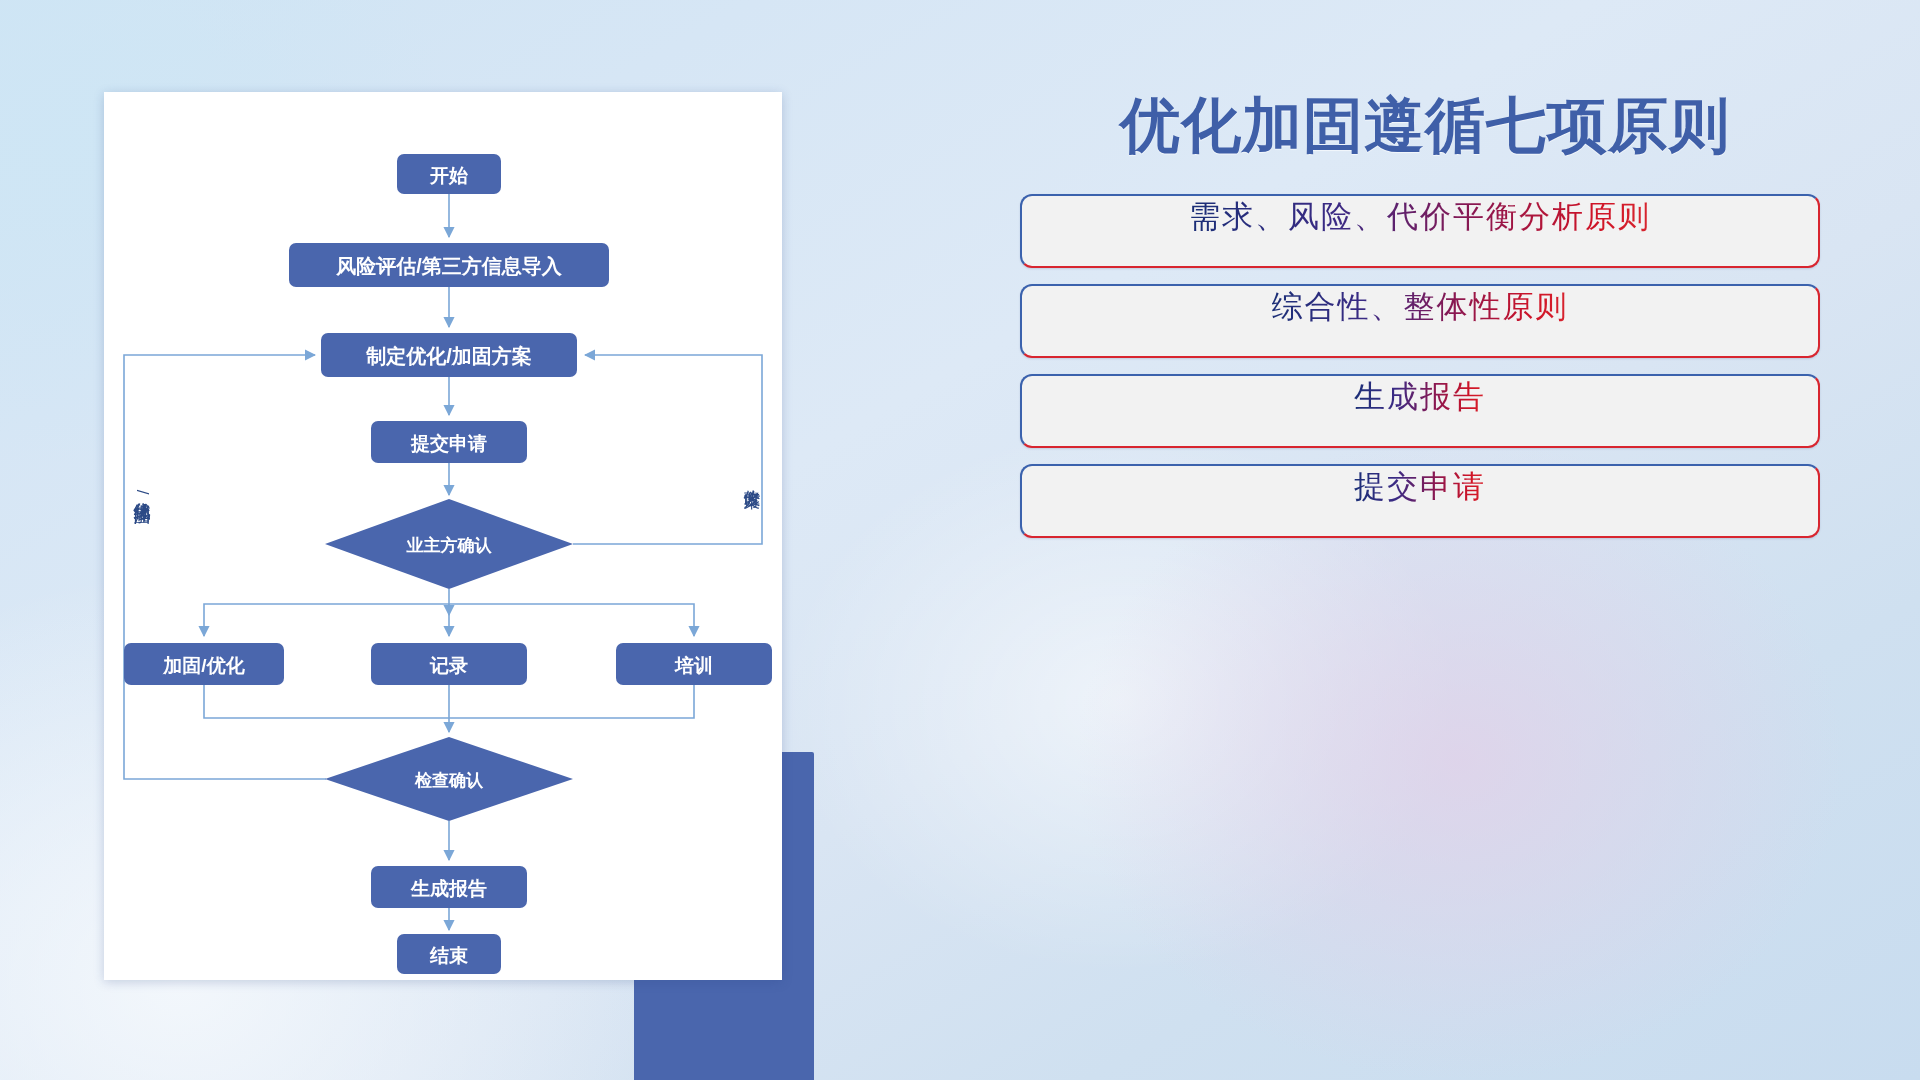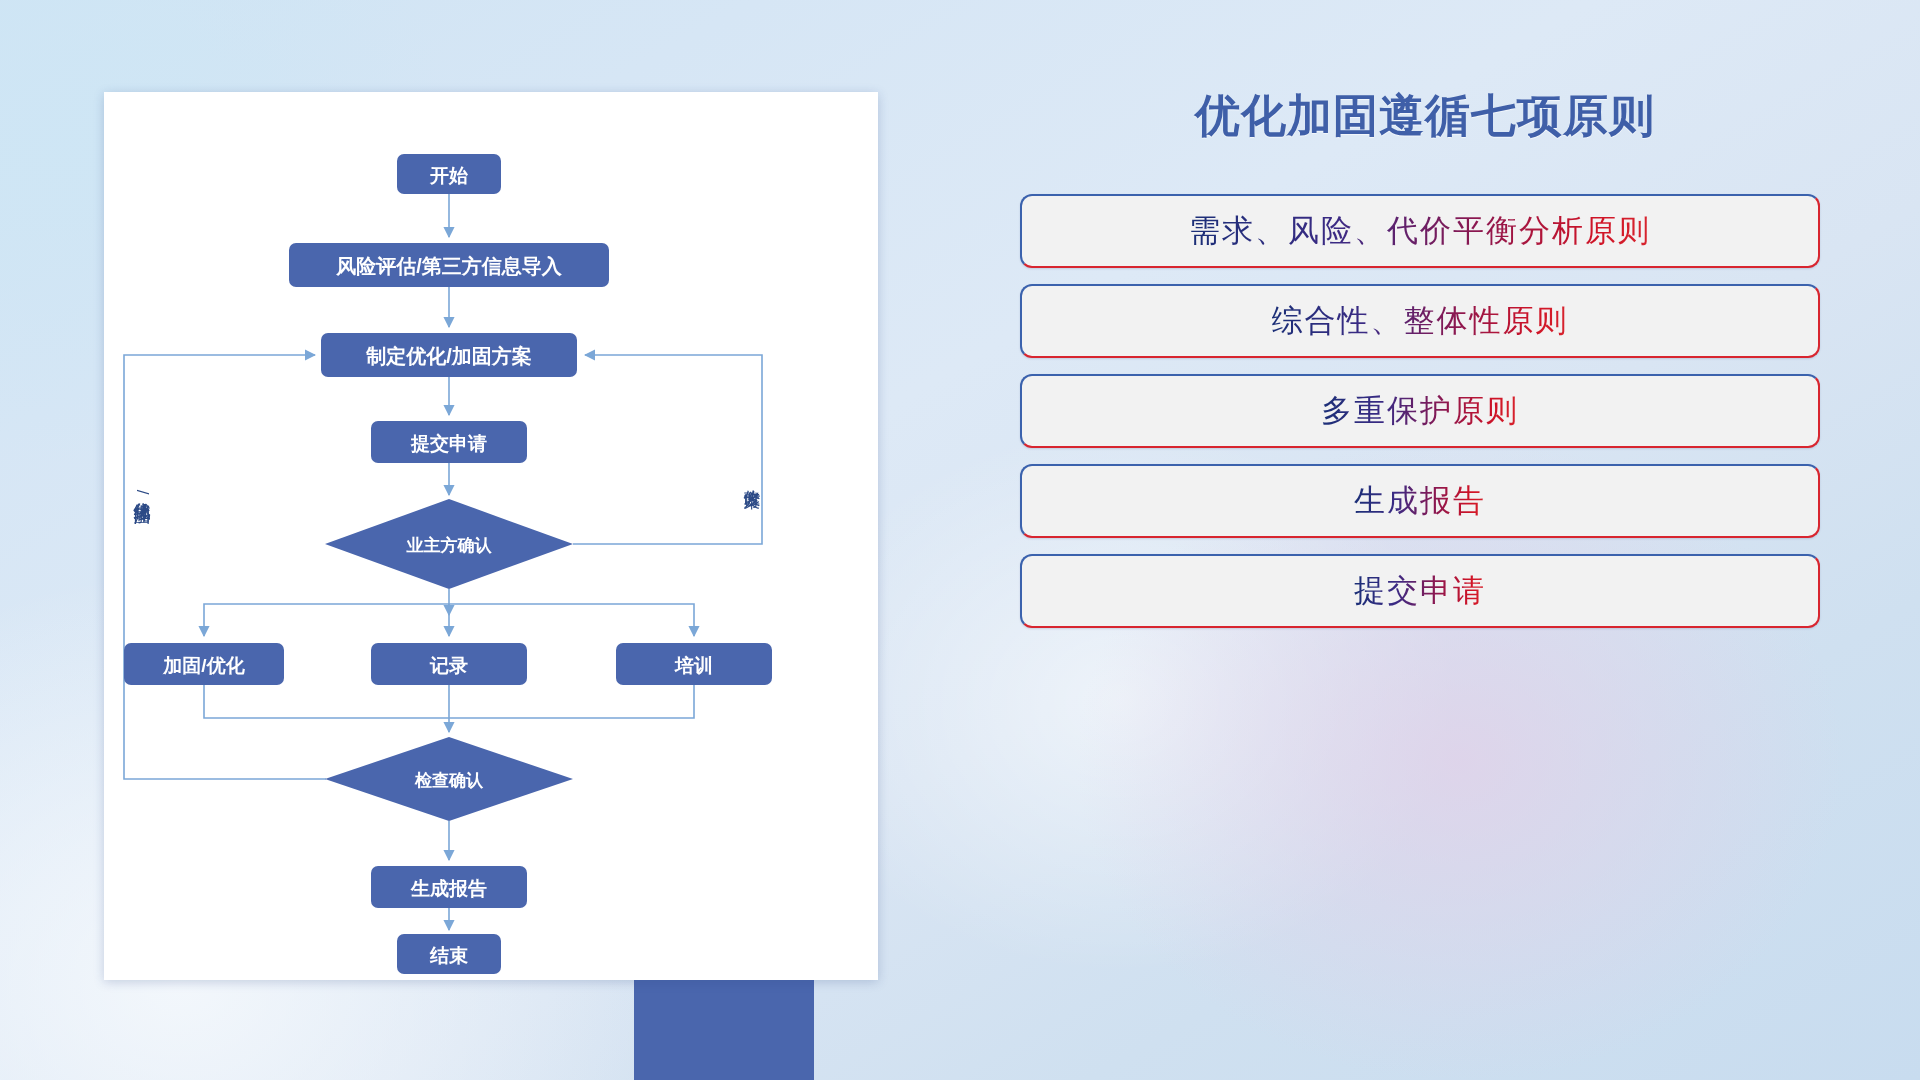--- a/index.html
+++ b/index.html
@@ -15,21 +15,21 @@
       linear-gradient(150deg,#cfe4f4 0%,#d6e6f5 20%,#dde9f6 42%,#d9e5f3 60%,#cfe0f0 78%,#c8dcef 100%);
   }
 
   
   #flow-wrap { position:absolute; left:104px; top:92px; width:690px; height:900px; }
   #flow-shadow{
     position:absolute; left:530px; top:660px; width:180px; height:330px;
     background:#4a66ad; border-radius:2px;
   }
   #flow-card{
-    position:absolute; left:0; top:0; width:774px; height:888px;
+    position:absolute; left:0; top:0; width:678px; height:888px;
     background:#ffffff;
     box-shadow:0 2px 10px rgba(40,70,130,.22);
   }
   #flow-svg{ position:absolute; left:0; top:0; }
 
   .fbox-t{
     font-family:"Liberation Sans","DejaVu Sans",sans-serif;
     font-weight:bold; fill:#ffffff; text-anchor:middle;
     dominant-baseline:central;
   }
@@ -38,38 +38,38 @@
     font-weight:normal; fill:#2c4a86; text-anchor:middle;
     dominant-baseline:central; font-size:17px;
   }
 
   
   #right-panel{ position:absolute; left:1010px; top:86px; width:830px; height:930px; }
 
   #deck-title{
     position:absolute; left:0; top:0; width:830px;
     text-align:center;
-    font-size:45px; font-weight:bold; letter-spacing:1px;
+    font-size:60px; font-weight:bold; letter-spacing:1px;
     color:#3f5fa8;
     text-shadow:0 1px 1px rgba(255,255,255,.65);
   }
 
   #principle-list{ position:absolute; left:10px; top:108px; width:800px; }
 
   .principle{
     position:relative;
     height:74px;
     margin-bottom:16px;
     background:#f2f2f2;
     border-radius:12px;
     border-top:2px solid #3b62ad;
     border-left:2px solid #3b62ad;
     border-right:2px solid #d8252f;
     border-bottom:2px solid #d8252f;
-    display:flex; align-items:center; justify-content:center;
+    display:flex; justify-content:center;
     box-shadow:0 1px 2px rgba(60,80,130,.18);
   }
   .principle .ptxt{
     font-size:31px; font-weight:normal; letter-spacing:2px;
     background:linear-gradient(90deg,#1b2f77 0%,#3b2a84 32%,#8b1750 62%,#cf1326 88%,#d8252f 100%);
     -webkit-background-clip:text; background-clip:text;
     -webkit-text-fill-color:transparent; color:transparent;
     white-space:nowrap;
   }
 </style>
@@ -171,22 +171,19 @@
 <div id="right-panel">
   <div id="deck-title">优化加固遵循七项原则</div>
   <div id="principle-list">
       <div class="principle">
         <span class="ptxt">需求、风险、代价平衡分析原则</span>
       </div>
       <div class="principle">
         <span class="ptxt">综合性、整体性原则</span>
       </div>
       <div class="principle">
-        <span class="ptxt">多重保护原则</span>
-      </div>
-      <div class="principle">
         <span class="ptxt">生成报告</span>
       </div>
       <div class="principle">
         <span class="ptxt">提交申请</span>
       </div>
     </div>
 </div>
 
 </body></html>

